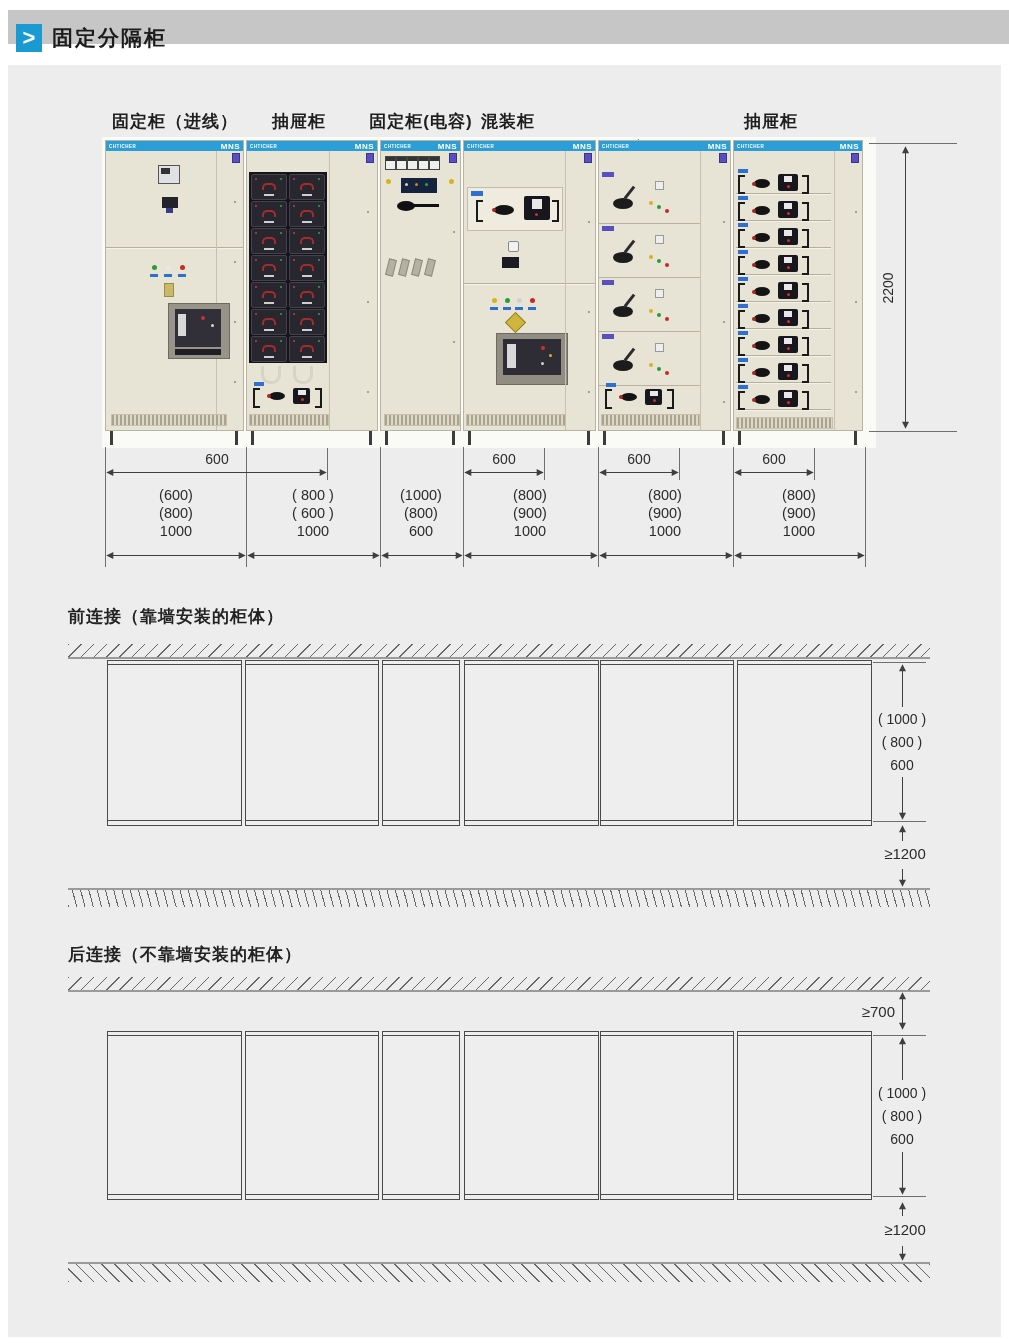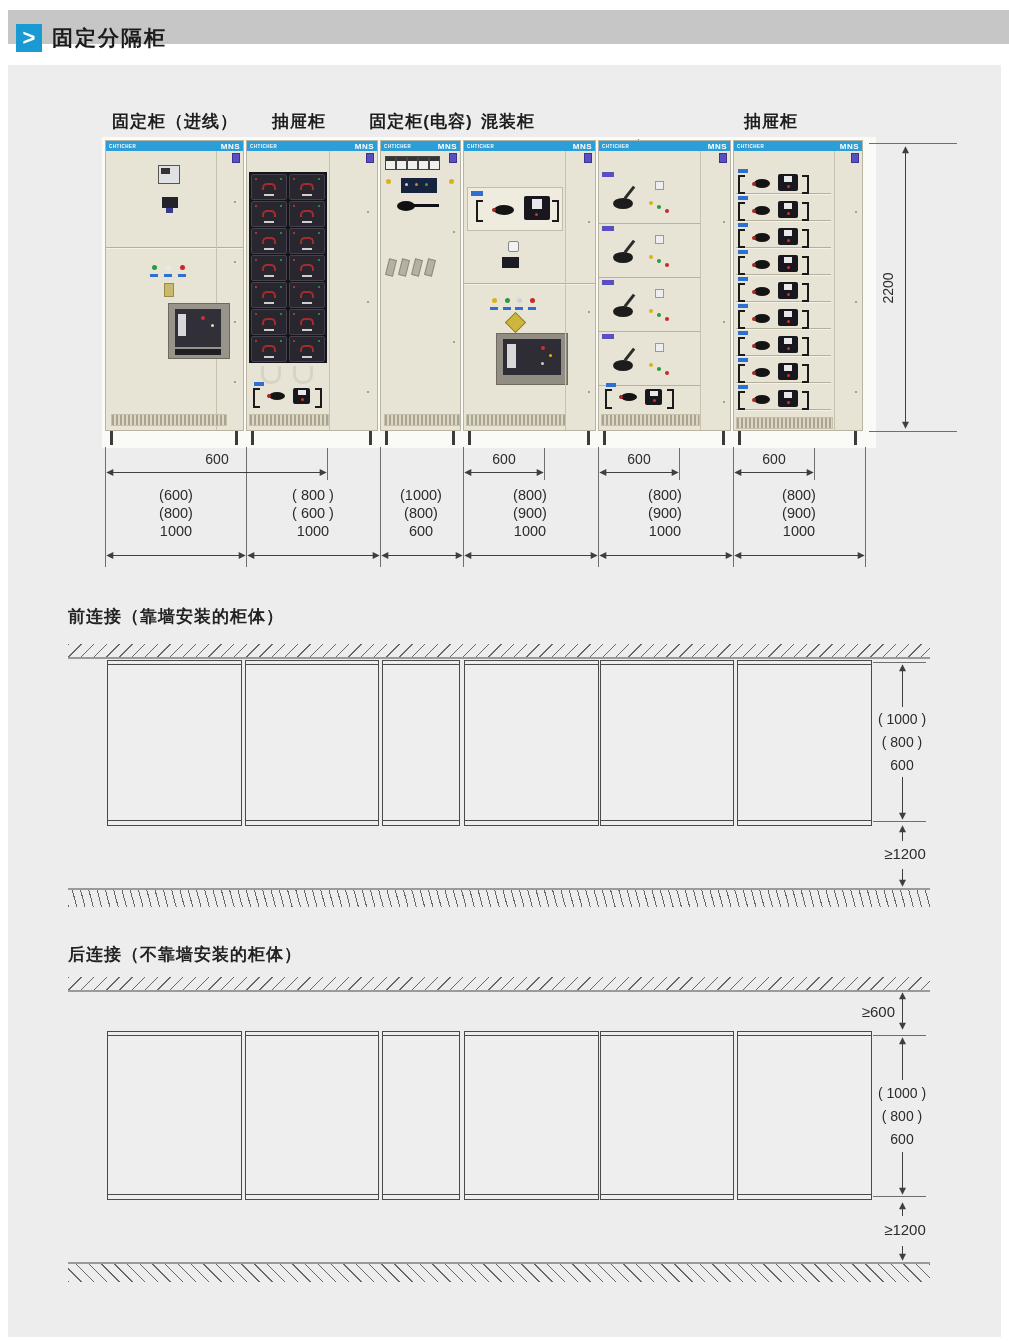--- a/index.html
+++ b/index.html
@@ -538,21 +538,21 @@
   <div class="stack2" style="left:902px;top:708px;">
     <div>( 1000 )</div>
     <div>( 800 )</div>
     <div>600</div>
   </div>
   <div class="ge" style="left:905px;top:845px;transform:translateX(-50%);">≥1200</div>
 
   <div class="sec-title" style="top:943px;">后连接（不靠墙安装的柜体）</div>
   <div class="wall-top" style="top:977px;"></div>
   <div class="wall-bottom hatch-45" style="top:1262px;"></div>
-  <div class="ge" style="left:835px;top:1003px;width:60px;text-align:right;">≥600</div>
+  <div class="ge" style="left:835px;top:1003px;width:60px;text-align:right;">≥700</div>
   <div class="stack2" style="left:902px;top:1082px;">
     <div>( 1000 )</div>
     <div>( 800 )</div>
     <div>600</div>
   </div>
   <div class="ge" style="left:905px;top:1221px;transform:translateX(-50%);">≥1200</div>
 
 <div style="position: absolute; left: 110px; top: 431px; width: 3px; height: 14px; background: rgb(60, 60, 60);"></div>
     <div style="position: absolute; left: 235px; top: 431px; width: 3px; height: 14px; background: rgb(60, 60, 60);"></div>
     <div style="position: absolute; left: 251px; top: 431px; width: 3px; height: 14px; background: rgb(60, 60, 60);"></div>

